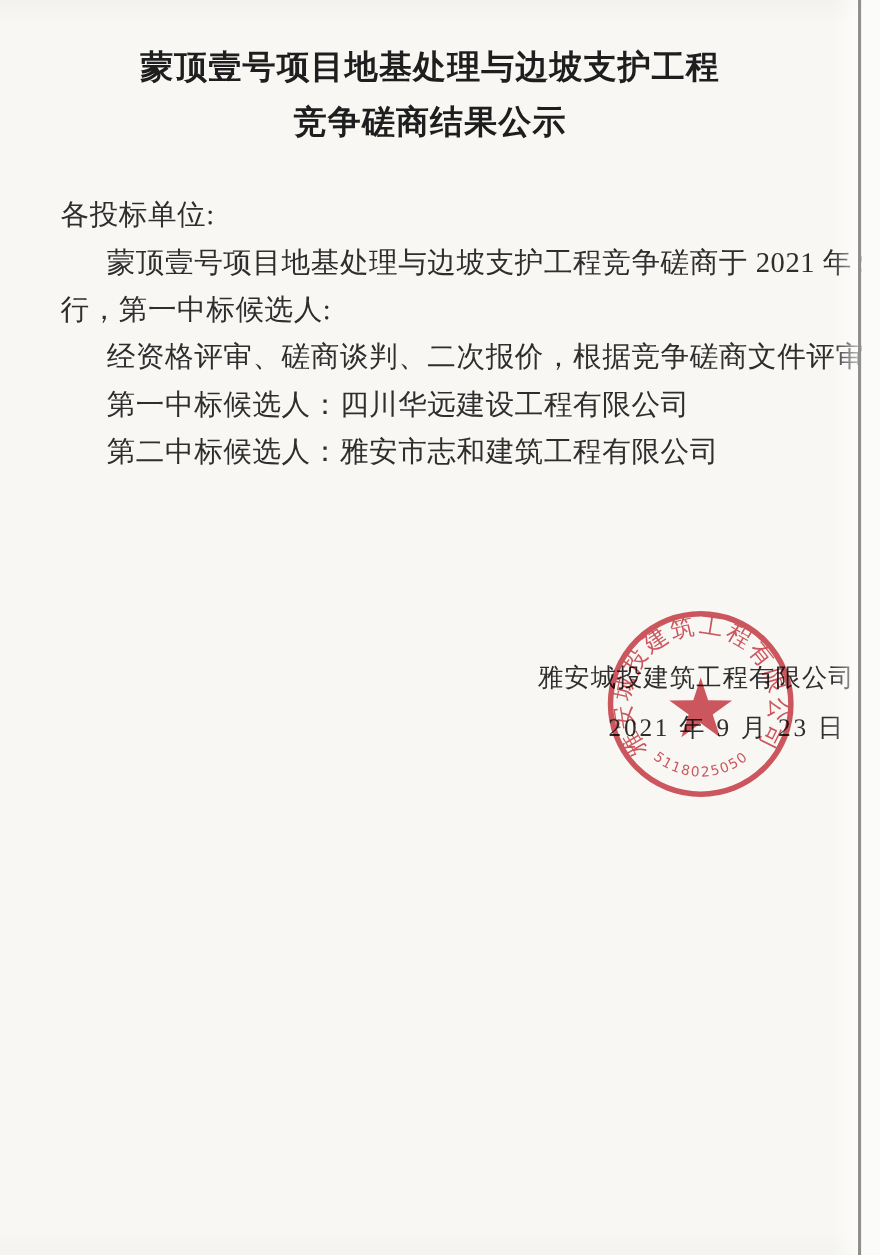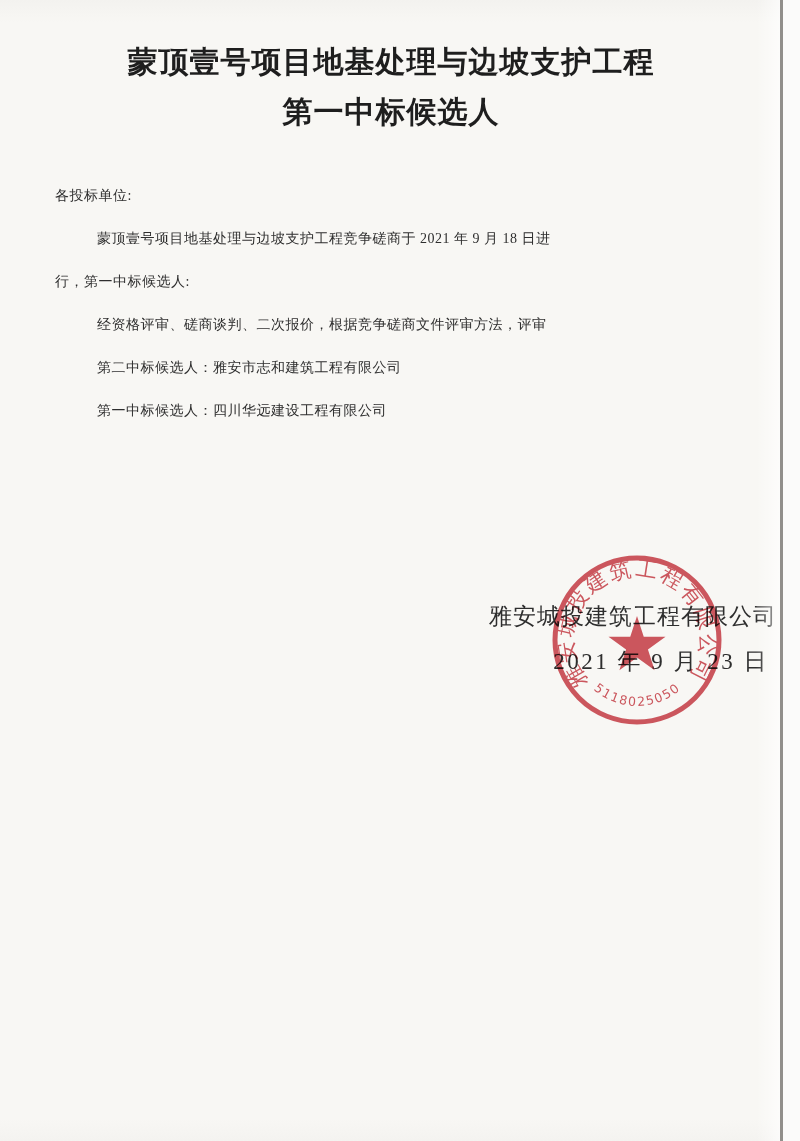--- a/index.html
+++ b/index.html
@@ -37,21 +37,21 @@
     text-align: center;
     font-weight: bold;
     font-size: 30px;
     line-height: 50px;
     color: #1e1e1e;
     letter-spacing: 1px;
   }
   
   .body-lines {
     position: absolute; top: 174px; left: 55px; width: 724px;
-    font-size: 14px;
+    font-size: 26px;
     letter-spacing: 0.5px;
   }
   .doc-line {
     height: 43px;
     line-height: 43px;
     white-space: nowrap;
   }
   .doc-line.indent { padding-left: 42px; }
   
   .signature-block {
@@ -70,30 +70,30 @@
   }
   .stamp svg { display: block; }
 </style>
 </head>
 <body>
 
 <div class="page">
 
   <div class="title-block">
     <div>蒙顶壹号项目地基处理与边坡支护工程</div>
-    <div>第一中标候选人</div>
+    <div>竞争磋商结果公示</div>
   </div>
 
   <div class="body-lines">
     <div class="doc-line">各投标单位:</div>
     <div class="doc-line indent">蒙顶壹号项目地基处理与边坡支护工程竞争磋商于 2021 年 9 月 18 日进</div>
     <div class="doc-line">行，第一中标候选人:</div>
     <div class="doc-line indent">经资格评审、磋商谈判、二次报价，根据竞争磋商文件评审方法，评审</div>
+    <div class="doc-line indent">第一中标候选人：四川华远建设工程有限公司</div>
     <div class="doc-line indent">第二中标候选人：雅安市志和建筑工程有限公司</div>
-    <div class="doc-line indent">第一中标候选人：四川华远建设工程有限公司</div>
   </div>
 
   <div class="signature-block">
     <div class="sig-company">雅安城投建筑工程有限公司</div>
     <div class="sig-date">2021 年 9 月 23 日</div>
   </div>
 
   <div class="stamp">
     <svg width="190" height="190" viewBox="0 0 190 190">
       <circle cx="95" cy="95" r="82" fill="none" stroke="currentColor" stroke-width="5"></circle>

